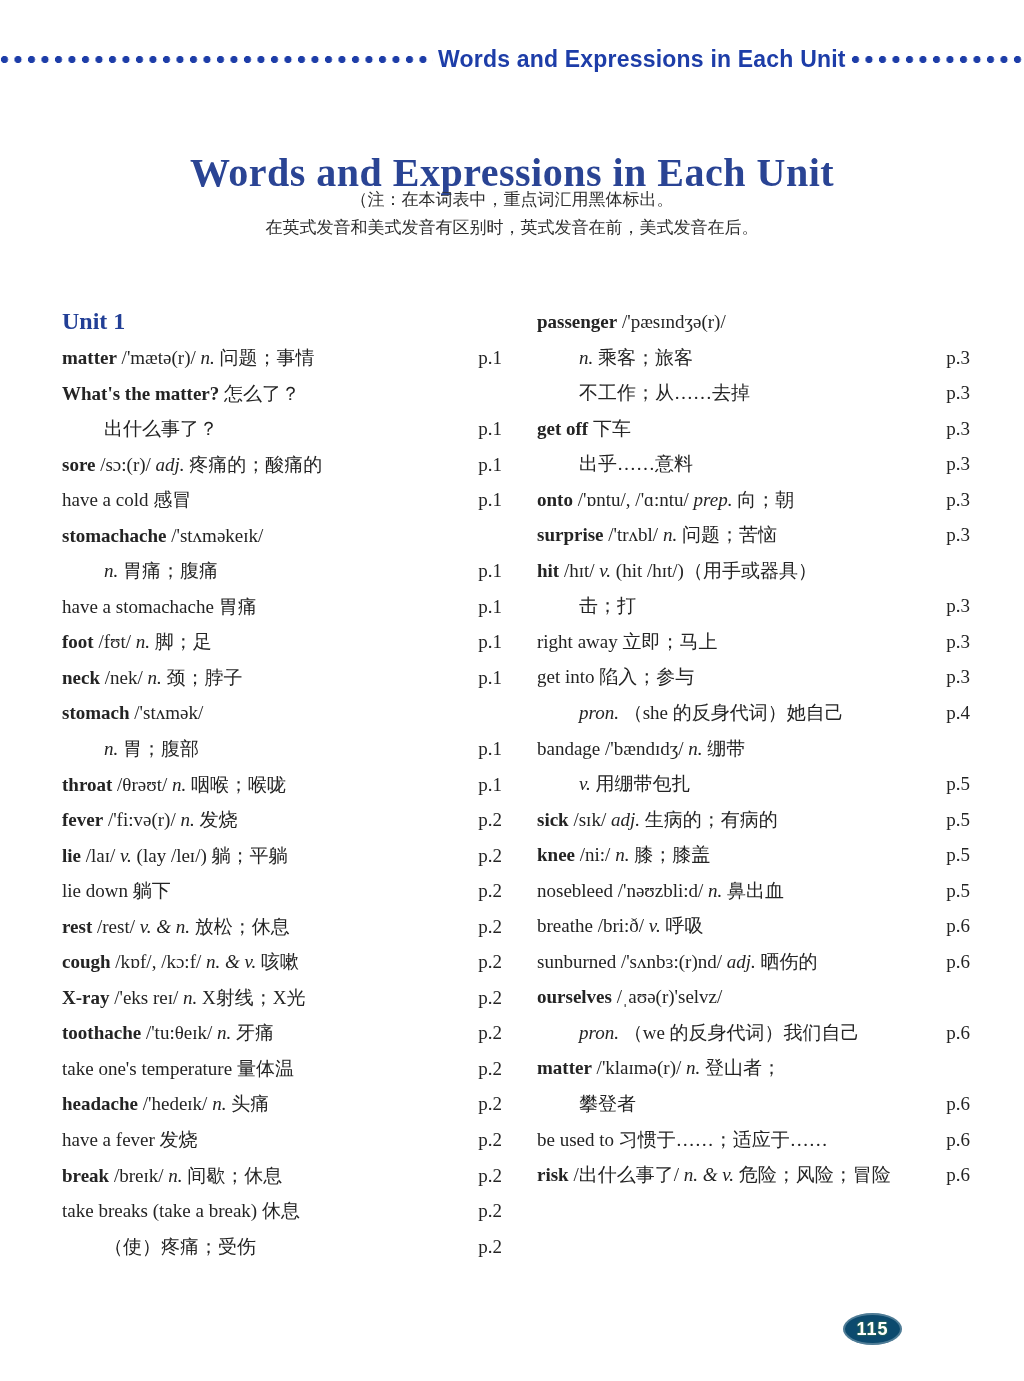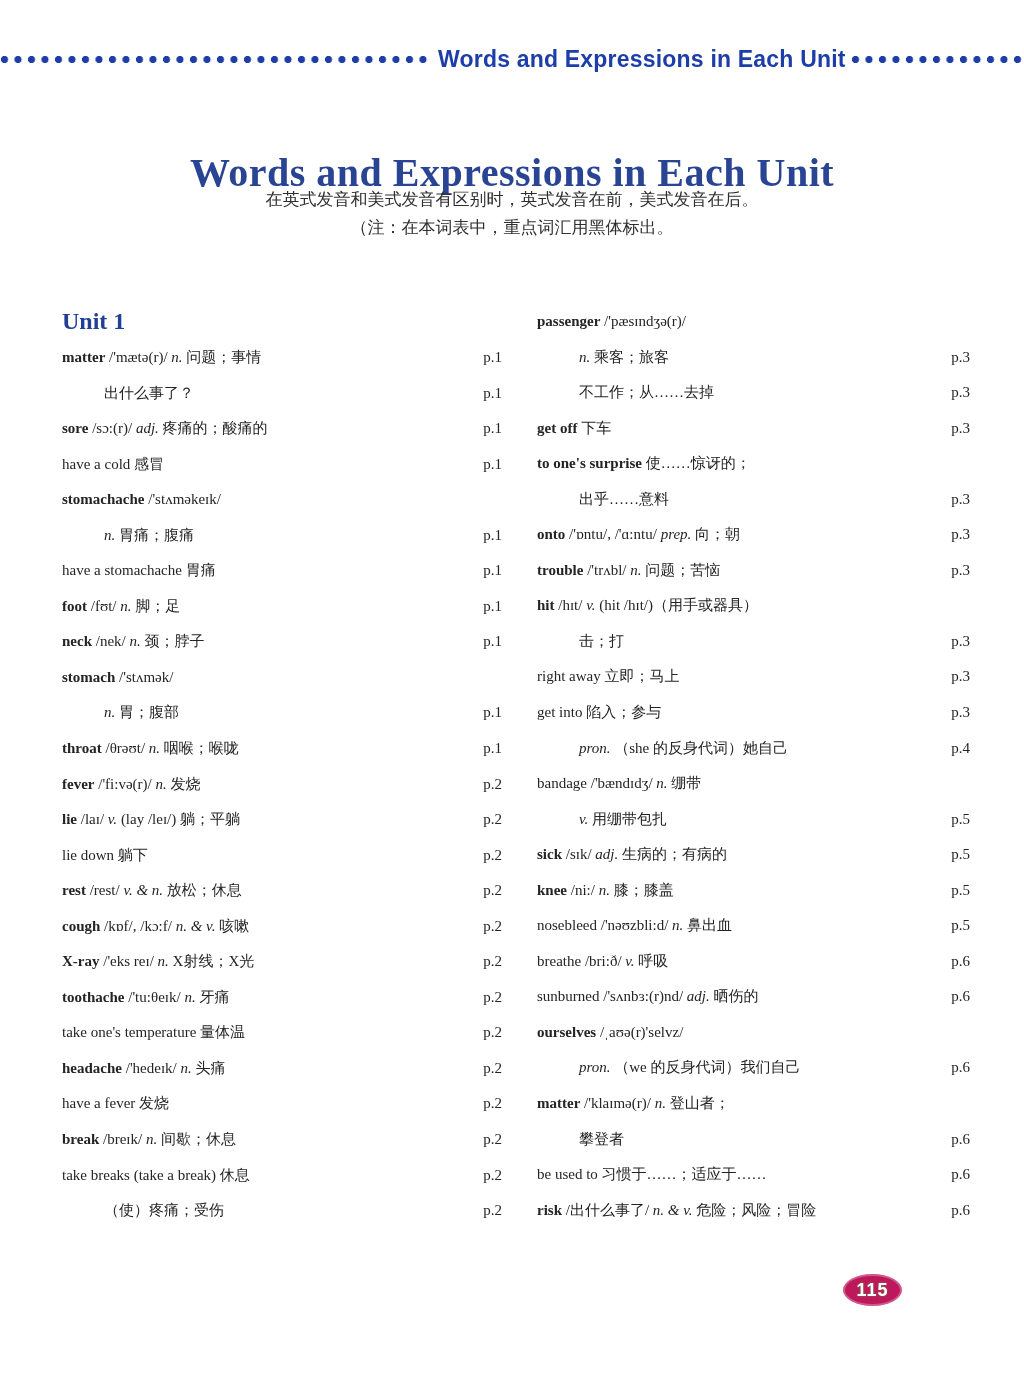--- a/index.html
+++ b/index.html
@@ -23,59 +23,62 @@
     font-weight:700;font-size:40px;color:#2a4494;letter-spacing:0.5px;
   }
   .note{position:absolute;top:186px;left:0;width:100%;text-align:center;font-size:17px;line-height:28px;color:#2e2e2e;}
   
   .columns{position:absolute;top:304px;left:62px;display:flex;}
   .col{display:flex;flex-direction:column;}
   .col-left{width:440px;}
   .col-gap{width:35px;}
   .col-right{width:433px;}
   .unit-heading{font-size:24px;font-weight:700;color:#223f96;height:36px;line-height:34px;}
-  .entry-row{display:flex;line-height:35.55px;font-size:15px;white-space:nowrap;justify-content:flex-end;}
+  .entry-row{display:flex;line-height:35.55px;font-size:19px;white-space:nowrap;justify-content:flex-end;}
   .entry-content{flex:1 1 auto;min-width:0;}
   .entry-content.indent{padding-left:42px;}
   .head{font-weight:400;}
   .head.bold{font-weight:700;}
   .pos{font-style:italic;}
   .entry-page{margin-left:24px;flex:0 0 auto;}
   
   .page-badge{
-    position:absolute;left:843px;top:1274px;width:59px;height:32px;border-radius:50%;
-    background:#be185d;display:flex;align-items:center;justify-content:center;
+    position:absolute;left:843px;top:1313px;width:59px;height:32px;border-radius:50%;
+    background:#0c4a6e;display:flex;align-items:center;justify-content:center;
     font-family:"Liberation Sans","DejaVu Sans",sans-serif;font-weight:700;font-size:18px;
     color:#ffffff;letter-spacing:1px;text-shadow:0 0 2px #5d9a34;
     box-shadow:inset 0 0 0 2px rgba(255,255,255,0.28);
   }
 </style>
 </head>
 <body>
 
 <div class="header-strip">
   <div class="dots dots-left"></div>
   <div class="header-title">Words and Expressions in Each Unit</div>
   <div class="dots dots-right"></div>
 </div>
 
 <h1 class="main-title">Words and Expressions in Each Unit</h1>
 
 <div class="note">
+  <div>（注：在本词表中，重点词汇用黑体标出。</div>
   <div>在英式发音和美式发音有区别时，英式发音在前，美式发音在后。</div>
-  <div>（注：在本词表中，重点词汇用黑体标出。</div>
 </div>
 
 <div class="columns">
   <div class="col col-left">
     <div class="unit-heading">Unit 1</div>
     <div id="col-left-rows">
         <div class="entry-row">
           <span class="entry-content"><span class="head bold">matter</span> <span class="phon">/'mætə(r)/</span> <span class="pos">n.</span> <span class="tail">问题；事情</span></span>
           <span class="entry-page">p.1</span>
+        </div>
+        <div class="entry-row">
+          <span class="entry-content"><span class="head bold">What's the matter?</span> <span class="tail">怎么了？</span></span>
         </div>
         <div class="entry-row">
           <span class="entry-content indent"><span class="tail">出什么事了？</span></span>
           <span class="entry-page">p.1</span>
         </div>
         <div class="entry-row">
           <span class="entry-content"><span class="head bold">sore</span> <span class="phon">/sɔ:(r)/</span> <span class="pos">adj.</span> <span class="tail">疼痛的；酸痛的</span></span>
           <span class="entry-page">p.1</span>
         </div>
         <div class="entry-row">
@@ -178,32 +181,29 @@
         </div>
         <div class="entry-row">
           <span class="entry-content indent"><span class="tail">不工作；从……去掉</span></span>
           <span class="entry-page">p.3</span>
         </div>
         <div class="entry-row">
           <span class="entry-content"><span class="head bold">get off</span> <span class="tail">下车</span></span>
           <span class="entry-page">p.3</span>
         </div>
         <div class="entry-row">
-          <span class="entry-content"><span class="head bold">to one's surprise</span> <span class="tail">使……惊讶的；</span></span>
-        </div>
-        <div class="entry-row">
           <span class="entry-content indent"><span class="tail">出乎……意料</span></span>
           <span class="entry-page">p.3</span>
         </div>
         <div class="entry-row">
           <span class="entry-content"><span class="head bold">onto</span> <span class="phon">/'ɒntu/, /'ɑ:ntu/</span> <span class="pos">prep.</span> <span class="tail">向；朝</span></span>
           <span class="entry-page">p.3</span>
         </div>
         <div class="entry-row">
-          <span class="entry-content"><span class="head bold">trouble</span> <span class="phon">/'trʌbl/</span> <span class="pos">n.</span> <span class="tail">问题；苦恼</span></span>
+          <span class="entry-content"><span class="head bold">surprise</span> <span class="phon">/'trʌbl/</span> <span class="pos">n.</span> <span class="tail">问题；苦恼</span></span>
           <span class="entry-page">p.3</span>
         </div>
         <div class="entry-row">
           <span class="entry-content"><span class="head bold">hit</span> <span class="phon">/hɪt/</span> <span class="pos">v.</span> <span class="tail">(hit /hɪt/)（用手或器具）</span></span>
         </div>
         <div class="entry-row">
           <span class="entry-content indent"><span class="tail">击；打</span></span>
           <span class="entry-page">p.3</span>
         </div>
         <div class="entry-row">

